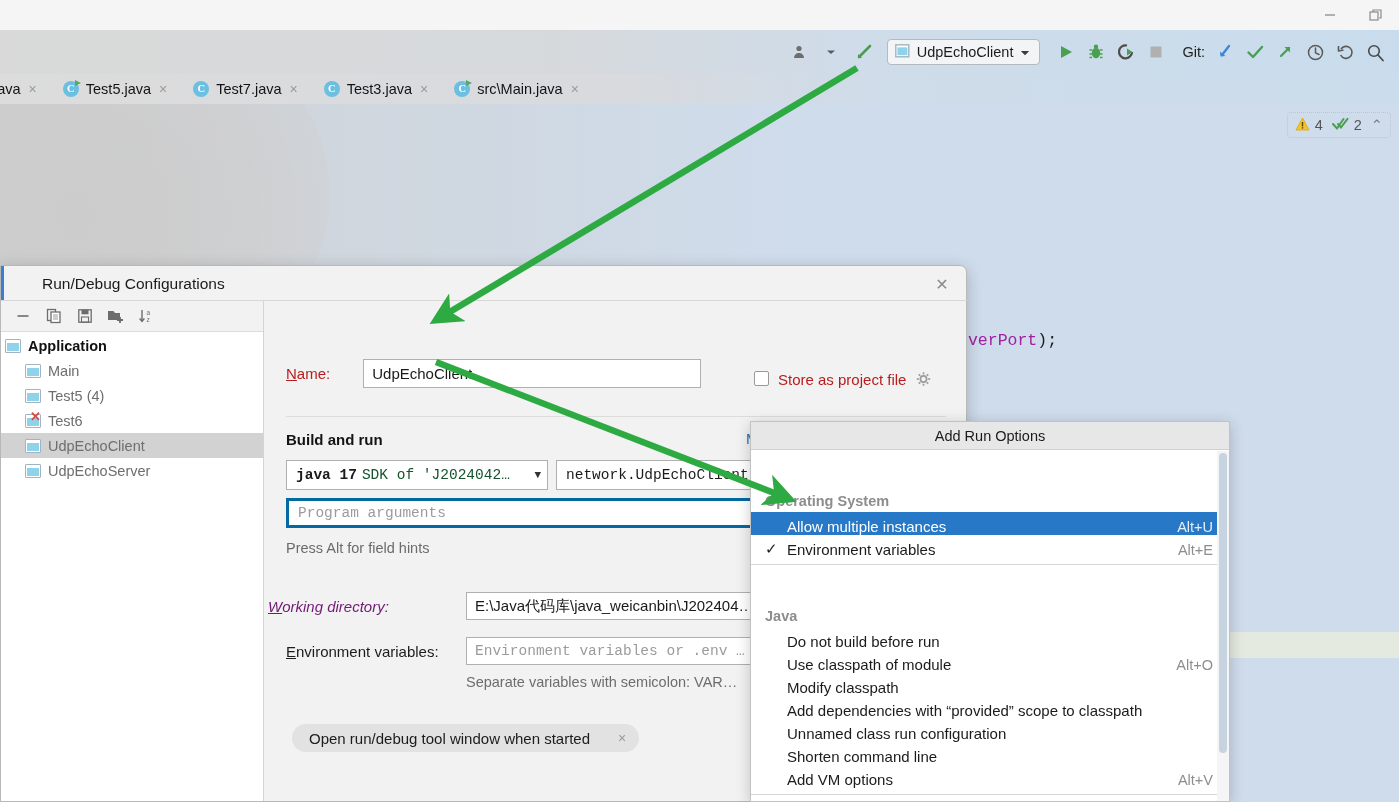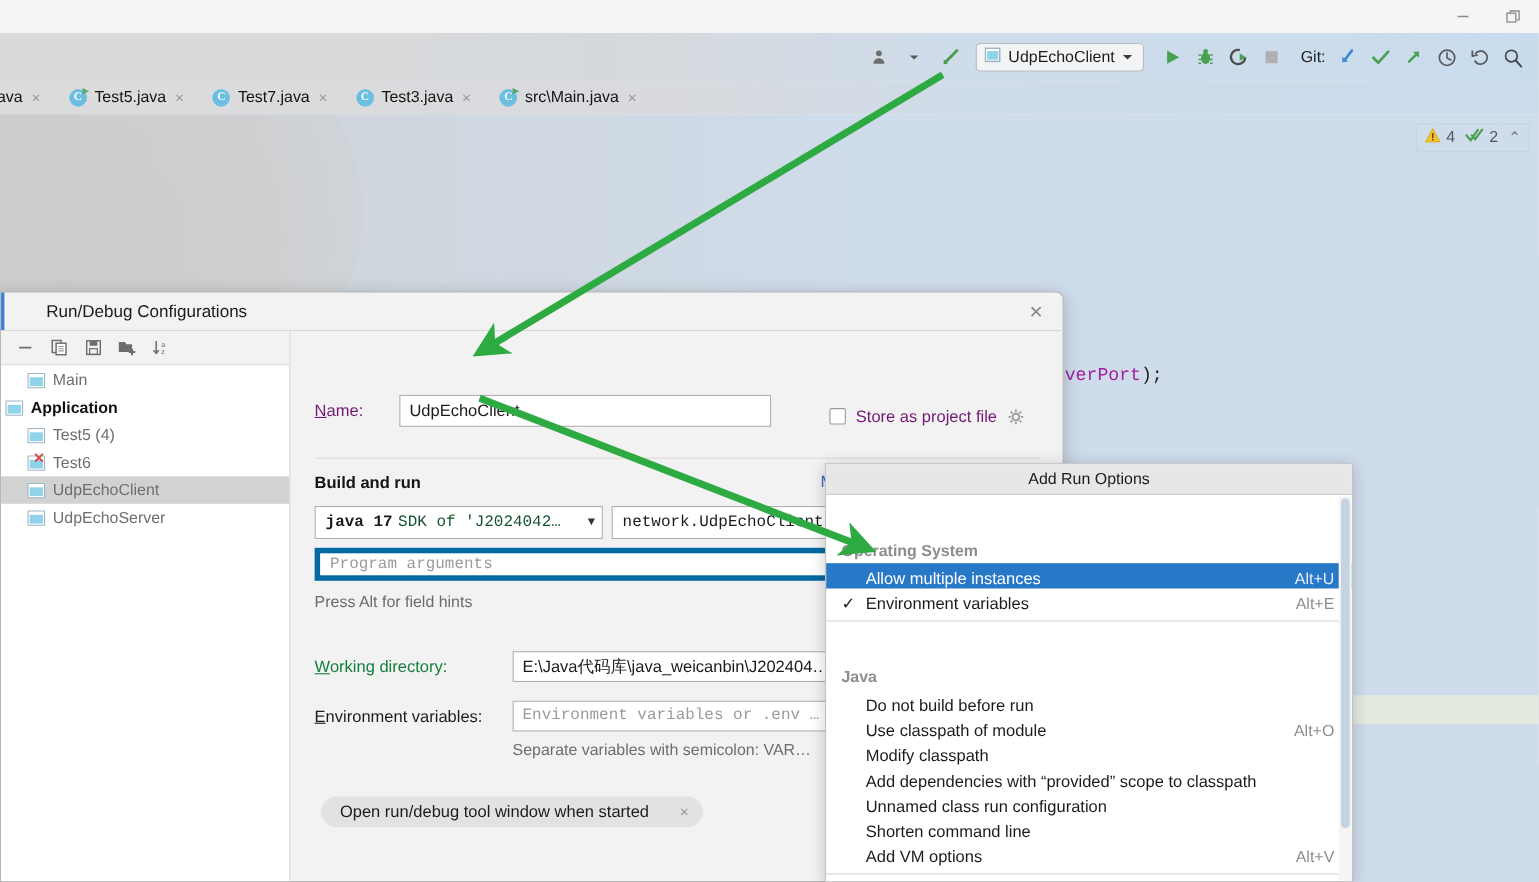--- a/index.html
+++ b/index.html
@@ -116,21 +116,21 @@
   .cfg-icon { position: relative; width: 16px; height: 14px; flex: none; }
   .cfg-icon i {
     position: absolute; inset: 0; border: 1.6px solid #9fb4c4; background: #fff; border-radius: 1px;
   }
   .cfg-icon i::after { content:''; position:absolute; left:1px; right:1px; top:3px; bottom:1px; background:#8fd3ea; }
   .cfg-icon .err { position: absolute; left: 5px; top: -4px; color: #d64c43; font-size: 13px; font-weight: bold; line-height: 1; }
 
   
   .form { position: absolute; left: 263px; top: 35px; right: 0; bottom: 0; }
   .row-name { position: absolute; left: 22px; top: 58px; display: flex; align-items: center; }
-  .lbl { font-size: 15px; color: #701a75; }
+  .lbl { font-size: 15px; color: #b91c1c; }
   .lbl u { text-decoration: underline; }
   .name-input {
     margin-left: 33px; width: 338px; height: 29px;
     background: #fff; border: 1px solid #b0b0b0;
     display: flex; align-items: center; padding-left: 8px; font-size: 15px; color: #1a1a1a;
   }
   .store-wrap { position: absolute; left: 490px; top: 70px; display: flex; align-items: flex-start; gap: 9px; }
   .cbox { width: 15px; height: 15px; border: 1px solid #9a9a9a; background: #fff; border-radius: 2px; }
   .sep-line { position: absolute; left: 22px; top: 115px; width: 660px; height: 1px; background: #dcdcdc; }
   .sec-title { position: absolute; font-size: 15px; font-weight: bold; color: #141414; }
@@ -143,26 +143,26 @@
     font-family: "Liberation Mono", monospace; font-size: 14.5px; color: #1a1a1a; gap: 5px; overflow: hidden;
   }
   .sdk-box .dim { color: #14532d; }
   .mainclass-box {
     position: absolute; left: 292px; top: 159px; width: 392px; height: 30px;
     background: #fff; border: 1px solid #b0b0b0; display: flex; align-items: center; padding-left: 9px;
     font-family: "Liberation Mono", monospace; font-size: 14.5px; color: #1a1a1a; overflow: hidden; white-space: nowrap;
   }
   .progargs-box {
     position: absolute; left: 22px; top: 197px; width: 662px; height: 30px;
-    background: #fff; border: 5px solid #0369a1; display: flex; align-items: center; padding-left: 9px;
+    background: #fff; border: 3px solid #0369a1; display: flex; align-items: center; padding-left: 9px;
     font-family: "Liberation Mono", monospace; font-size: 14.5px; color: #9b9b9b; overflow: hidden;
   }
   .hint-text { position: absolute; left: 22px; top: 239px; font-size: 14.5px; color: #6b6b6b; }
 
-  .row-wd { position: absolute; left: 22px; top: 297px; font-size: 15px; color: #15803d; }
+  .row-wd { position: absolute; left: 4px; top: 297px; font-size: 15px; color: #701a75; font-style: italic; }
   .wd-box {
     position: absolute; left: 202px; top: 291px; width: 482px; height: 28px;
     background: #fff; border: 1px solid #b0b0b0; display: flex; align-items: center; padding-left: 8px;
     font-size: 15px; color: #1a1a1a; white-space: nowrap; overflow: hidden;
   }
   .row-env { position: absolute; left: 22px; top: 342px; font-size: 15px; color: #1c1c1c; }
   .env-box {
     position: absolute; left: 202px; top: 336px; width: 482px; height: 28px;
     background: #fff; border: 1px solid #b0b0b0; display: flex; align-items: center; padding-left: 8px;
     font-family: "Liberation Mono", monospace; font-size: 14.5px; color: #9b9b9b; white-space: nowrap; overflow: hidden;
@@ -426,31 +426,31 @@
         <div class="tt-btn">
           <svg width="17" height="16" viewBox="0 0 17 16">
             <path d="M4 2 V13" stroke="#6d6d6d" stroke-width="1.4"></path>
             <path d="M1.6 10.5 L4 13.3 L6.4 10.5" fill="none" stroke="#6d6d6d" stroke-width="1.4"></path>
             <text x="8.5" y="7" font-size="6.5" fill="#6d6d6d" font-family="Liberation Sans">a</text>
             <text x="8.5" y="14" font-size="6.5" fill="#6d6d6d" font-family="Liberation Sans">z</text>
           </svg>
         </div>
       </div>
       <div class="tree-list">
+        <div class="tree-row root">
+          <span class="cfg-icon">
+              <i></i>
+            </span>
+          <span>Application</span>
+        </div>
         <div class="tree-row child">
           <span class="cfg-icon">
               <i></i>
             </span>
           <span>Main</span>
-        </div>
-        <div class="tree-row root">
-          <span class="cfg-icon">
-              <i></i>
-            </span>
-          <span>Application</span>
         </div>
         <div class="tree-row child">
           <span class="cfg-icon">
               <i></i>
             </span>
           <span>Test5 (4)</span>
         </div>
         <div class="tree-row child">
           <span class="cfg-icon">
               <i></i>

